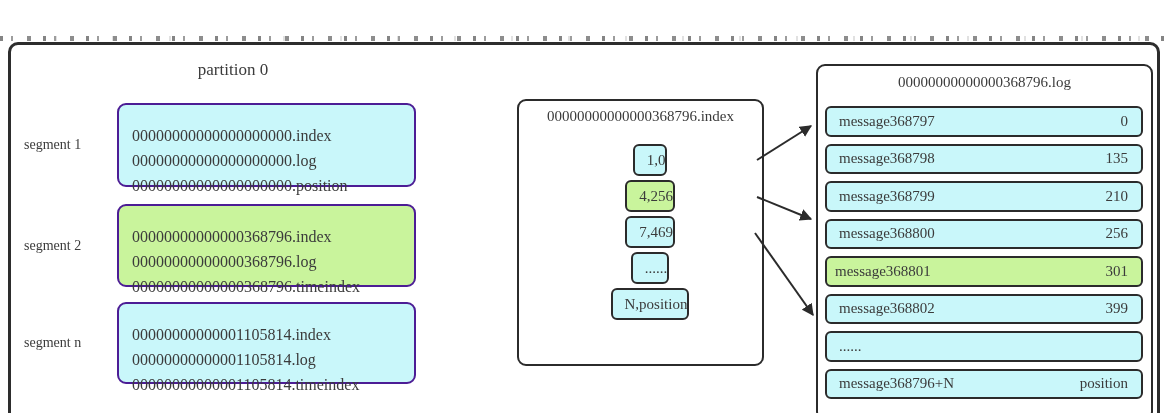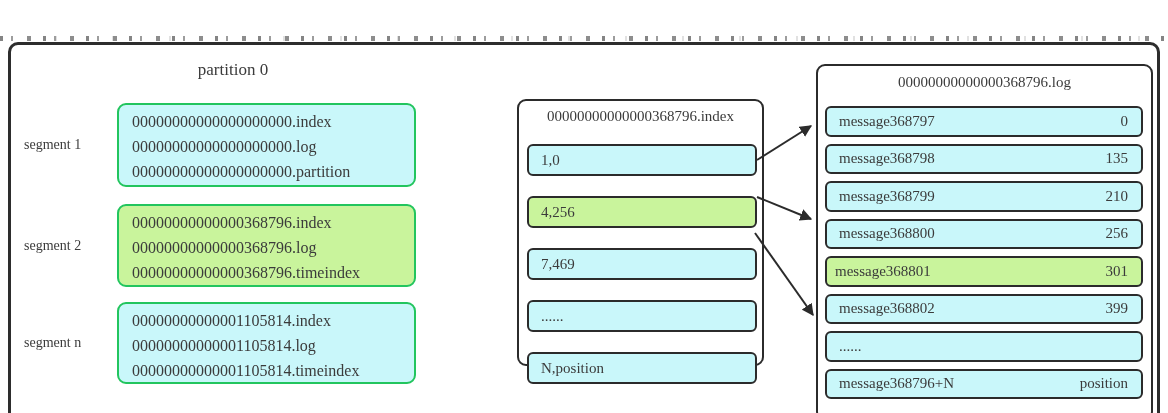--- a/index.html
+++ b/index.html
@@ -27,33 +27,33 @@
 
   
   .segments{position:absolute;left:24px;top:0;width:392px;height:100%;}
   .segment-row{position:absolute;left:0;width:392px;display:flex;align-items:center;}
   .segments div.segment-row:nth-of-type(1){top:67px;height:84px;}
   .segments div.segment-row:nth-of-type(2){top:168px;height:83px;}
   .segments div.segment-row:nth-of-type(3){top:266px;height:82px;}
   .segment-label{flex:none;width:93px;font-size:14px;}
   .segment-box{
     flex:none;width:299px;height:100%;box-sizing:border-box;
-    border:2px solid #22c55e;border-radius:9px;background:var(--cyan);
-    padding:4px 0 0 13px;
+    border:2px solid #4c1d95;border-radius:9px;background:var(--cyan);
+    padding:18px 0 0 13px;
   }
   .segment-box.hl{background:var(--green);}
   .file-line{font-size:16px;line-height:25px;white-space:nowrap;}
 
   
   .index-box{
     position:absolute;left:517px;top:63px;width:247px;height:267px;
     box-sizing:border-box;border:2px solid #2b2b2b;border-radius:9px;background:#fff;
   }
   .box-title{text-align:center;font-size:15px;margin-top:7px;white-space:nowrap;}
-  .index-rows{position:absolute;left:8px;top:43px;width:230px;display:flex;flex-direction:column;gap:20px;}
+  .index-rows{position:absolute;left:16px;top:43px;width:230px;display:flex;flex-direction:column;gap:4px;align-items:center;}
   .index-row{
     height:32px;box-sizing:border-box;border:2px solid #2b2b2b;border-radius:6px;
     background:var(--cyan);display:flex;align-items:center;padding-left:12px;font-size:15px;
   }
   .index-row.hl{background:var(--green);}
 
   
   .log-box{
     position:absolute;left:816px;top:28px;width:337px;height:357px;
     box-sizing:border-box;border:2px solid #2b2b2b;border-radius:9px;background:#fff;
@@ -81,21 +81,21 @@
 
   <div class="partition-title">partition 0</div>
 
   <div class="segments">
 
       <div class="segment-row">
         <div class="segment-label">segment 1</div>
         <div class="segment-box">
           <div class="file-line">00000000000000000000.index</div>
           <div class="file-line">00000000000000000000.log</div>
-          <div class="file-line">00000000000000000000.partition</div>
+          <div class="file-line">00000000000000000000.position</div>
         </div>
       </div>
 
       <div class="segment-row">
         <div class="segment-label">segment 2</div>
         <div class="segment-box hl">
           <div class="file-line">00000000000000368796.index</div>
           <div class="file-line">00000000000000368796.log</div>
           <div class="file-line">00000000000000368796.timeindex</div>
         </div>

